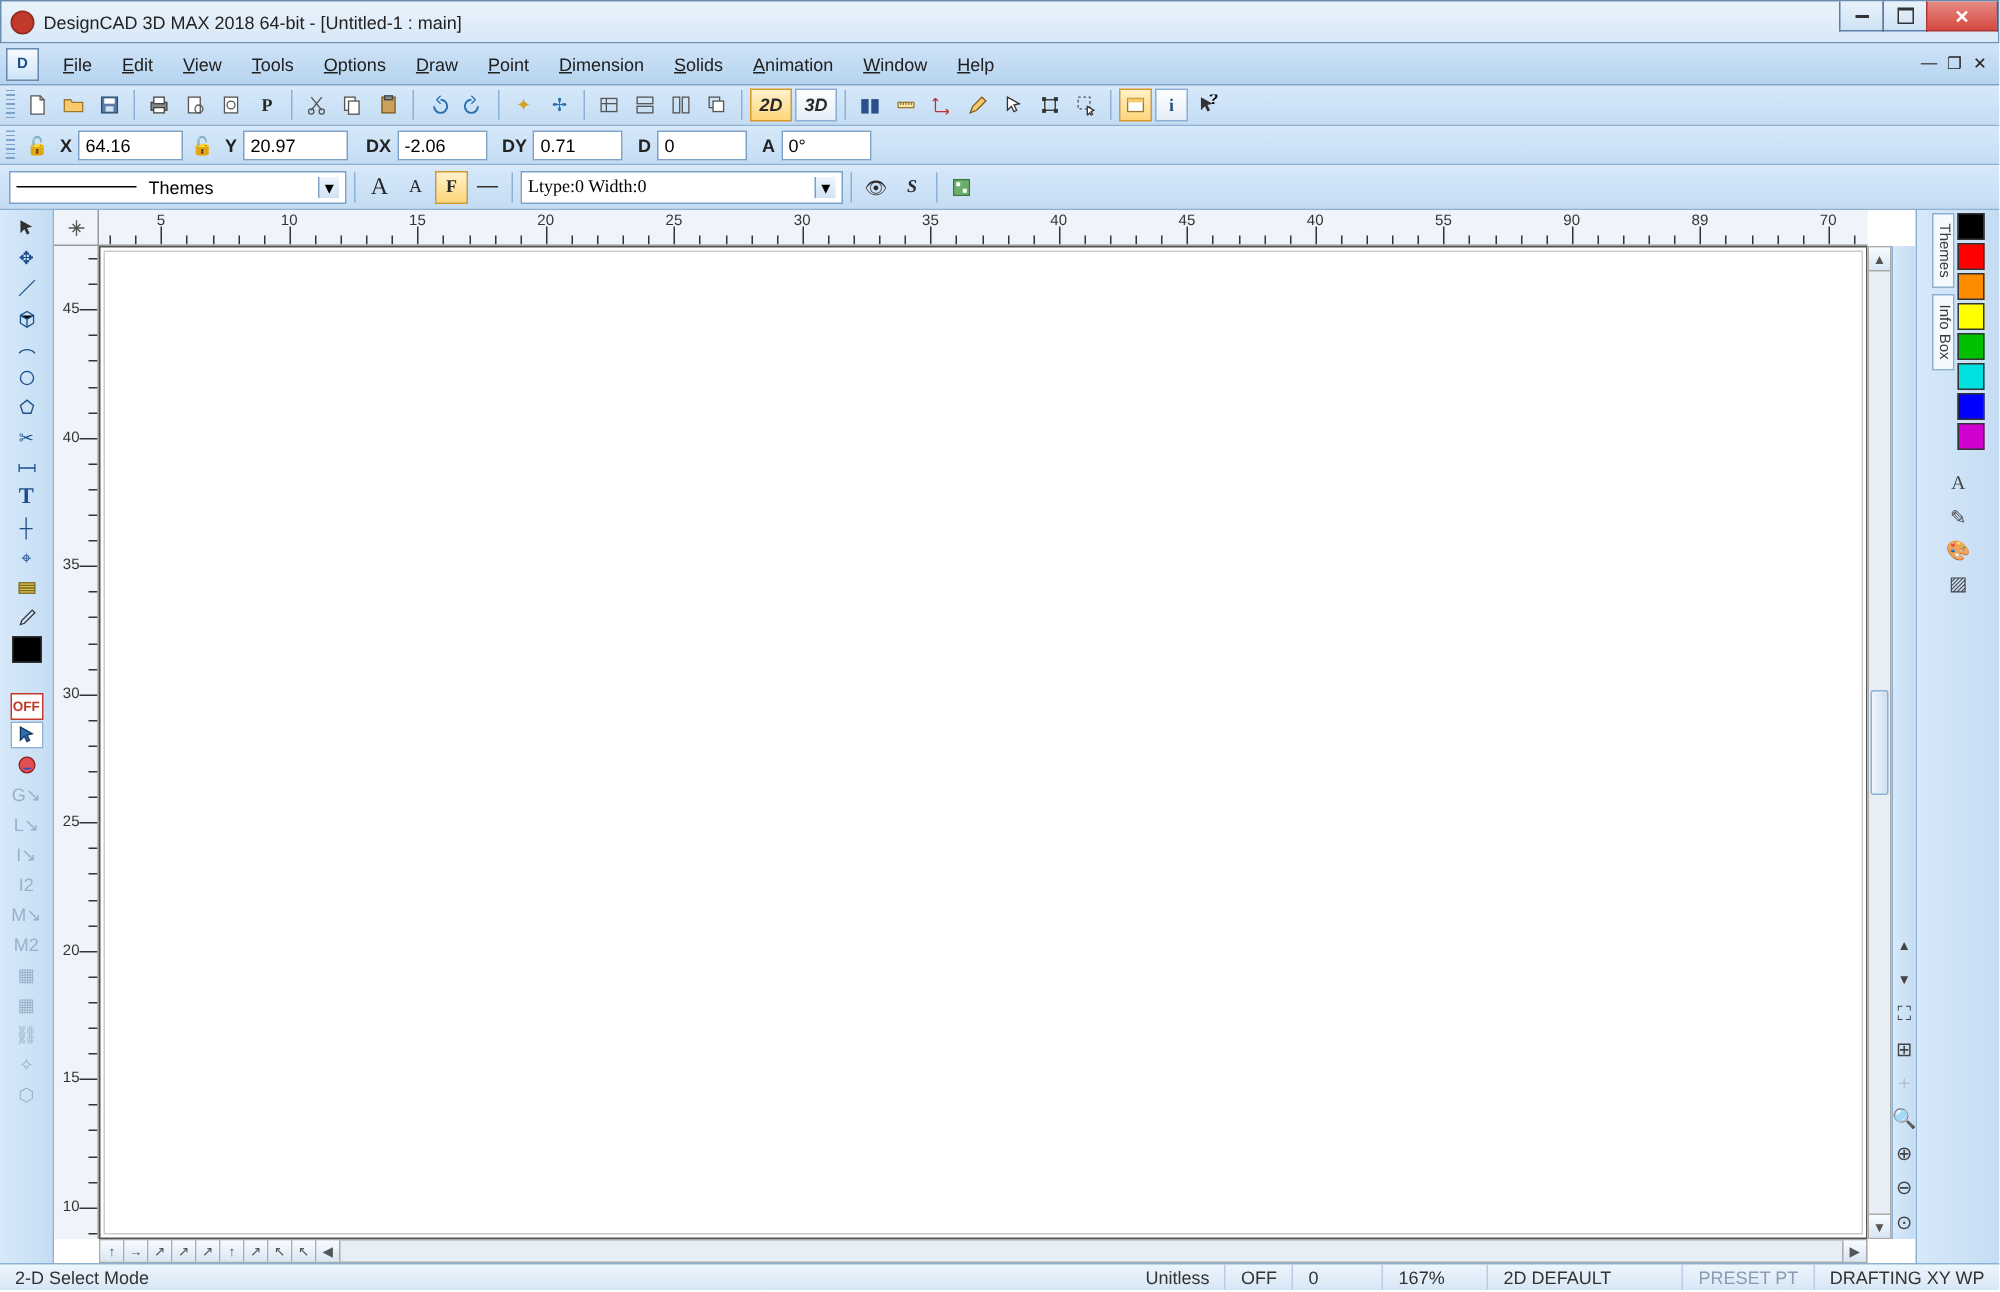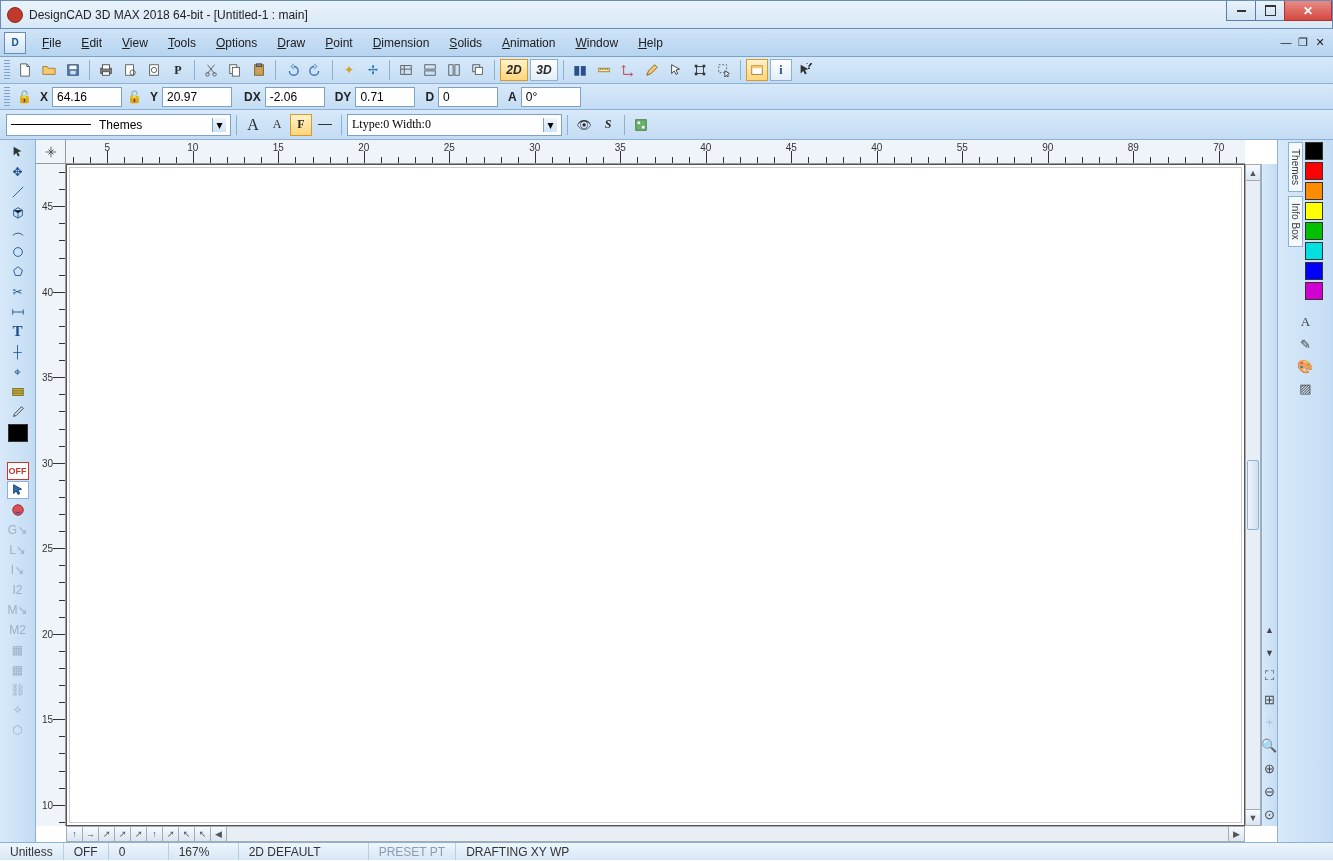--- a/index.html
+++ b/index.html
@@ -612,20 +612,21 @@
     <div style="display:flex;flex-direction:column;gap:2px;margin-top:6px;align-items:center;">
       <div class="rtool" style="font-family:serif;">A</div>
       <div class="rtool">✎</div>
       <div class="rtool">🎨</div>
       <div class="rtool">▨</div>
     </div>
   </div>
 </div>
 
 <div class="statusbar">
+  <div class="cell grow">2-D Select Mode</div>
   <div class="cell">Unitless</div>
   <div class="cell">OFF</div>
   <div class="cell" style="width:60px;">0</div>
   <div class="cell" style="width:70px;">167%</div>
   <div class="cell" style="width:130px;">2D DEFAULT</div>
   <div class="cell dim">PRESET PT</div>
   <div class="cell" style="border-right:none;">DRAFTING XY WP</div>
 </div>
 
 </body></html>

